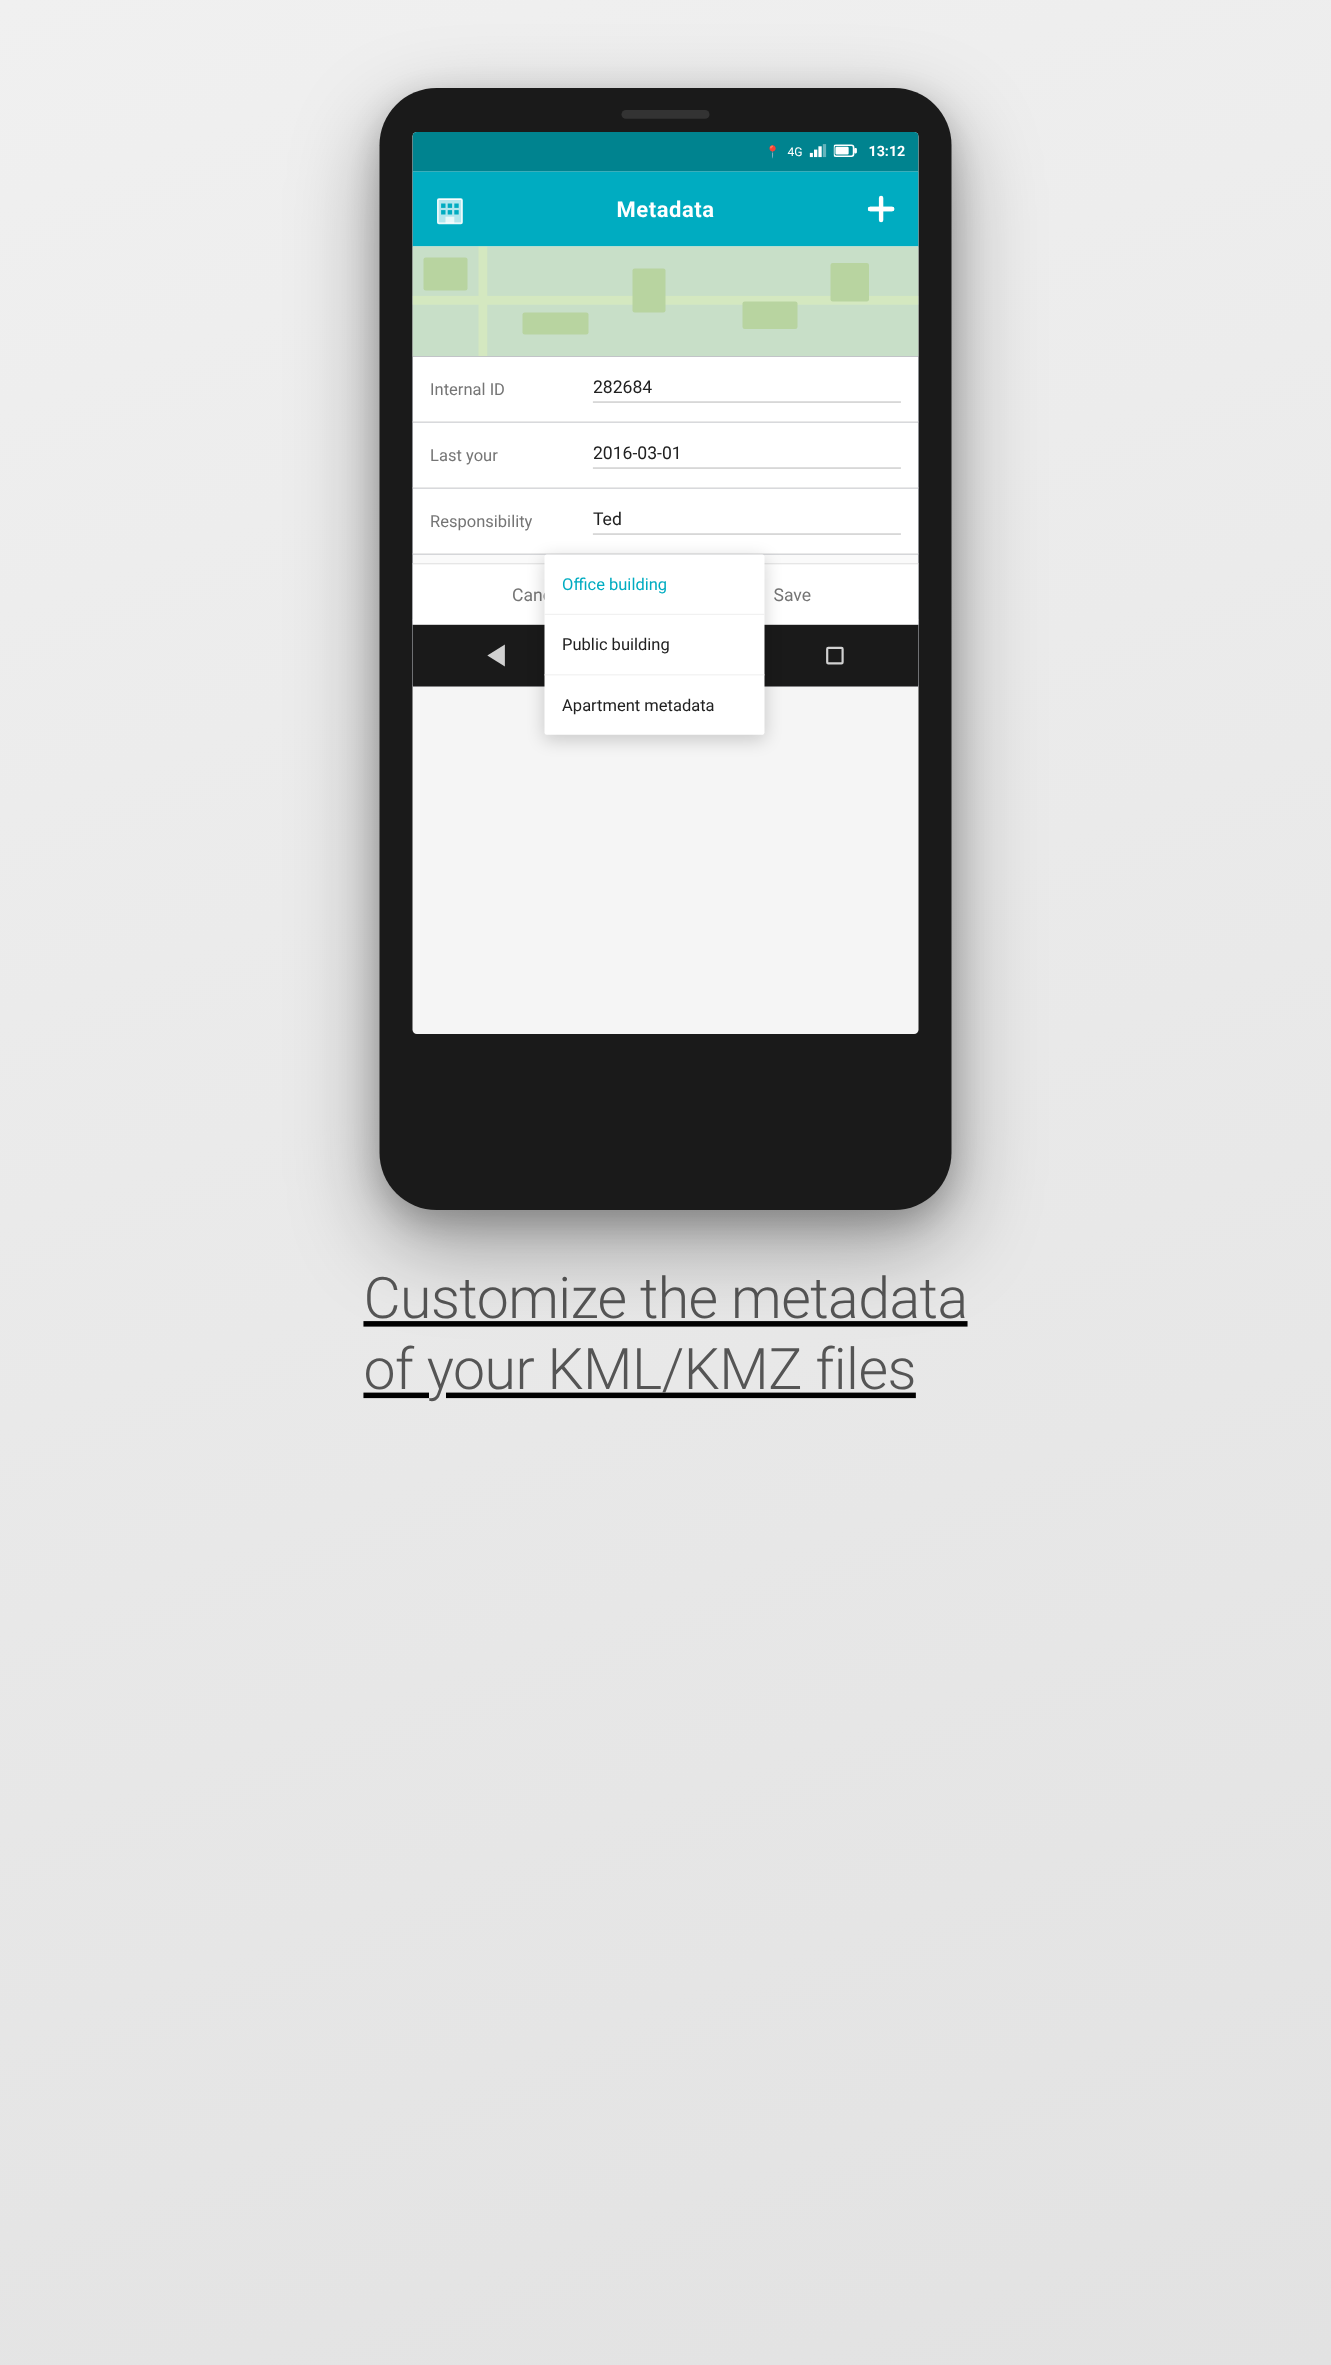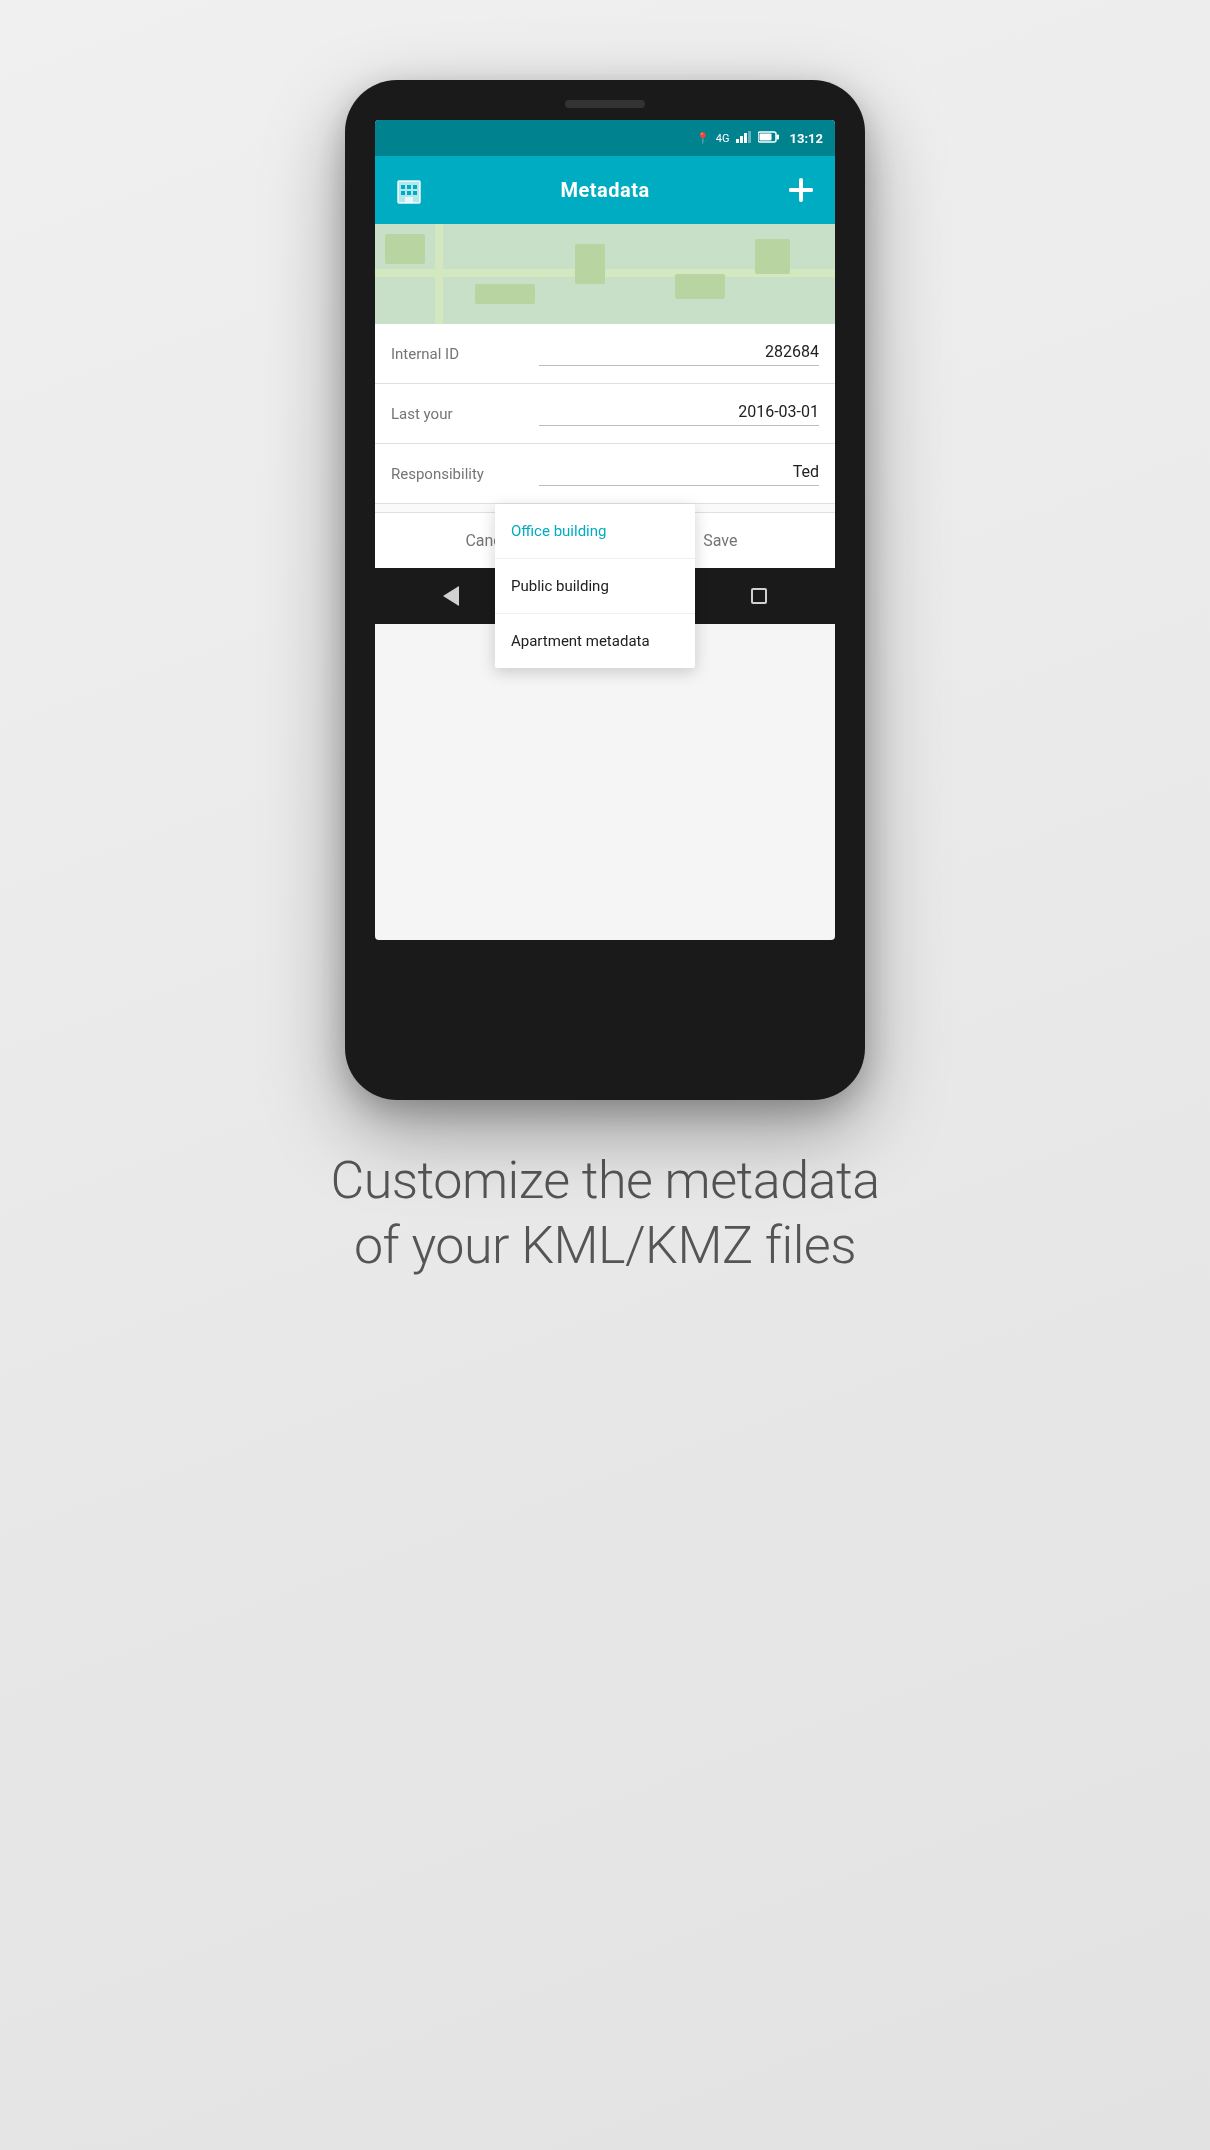--- a/index.html
+++ b/index.html
@@ -169,21 +169,20 @@
       flex-shrink: 0;
     }
 
     .form-row-value {
       flex: 1;
       font-size: 16px;
       color: #212121;
       border-bottom: 1px solid #bdbdbd;
       padding-bottom: 4px;
       margin-left: 8px;
-      text-align: right;
     }
 
     .form-row-type {
       display: flex;
       align-items: center;
       border-bottom: 1px solid #e0e0e0;
       padding: 0 16px;
       height: 60px;
       background: #fafafa;
       position: relative;
@@ -304,22 +303,22 @@
       display: flex;
       align-items: center;
       justify-content: center;
       height: 60px;
       width: 100%;
     }
 
     
     .caption-area {
       margin-top: 48px;
-      text-align: center;
       padding: 0 60px;
+      text-decoration: underline;
     }
 
     .caption-text {
       font-size: 52px;
       color: #555;
       font-weight: 300;
       line-height: 1.25;
       letter-spacing: -0.5px;
     }
 

